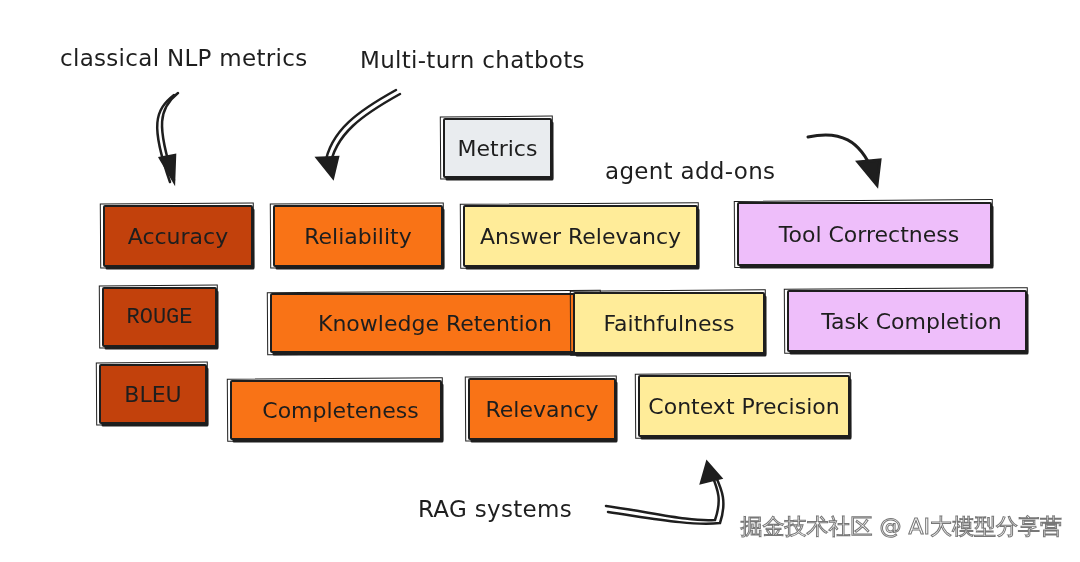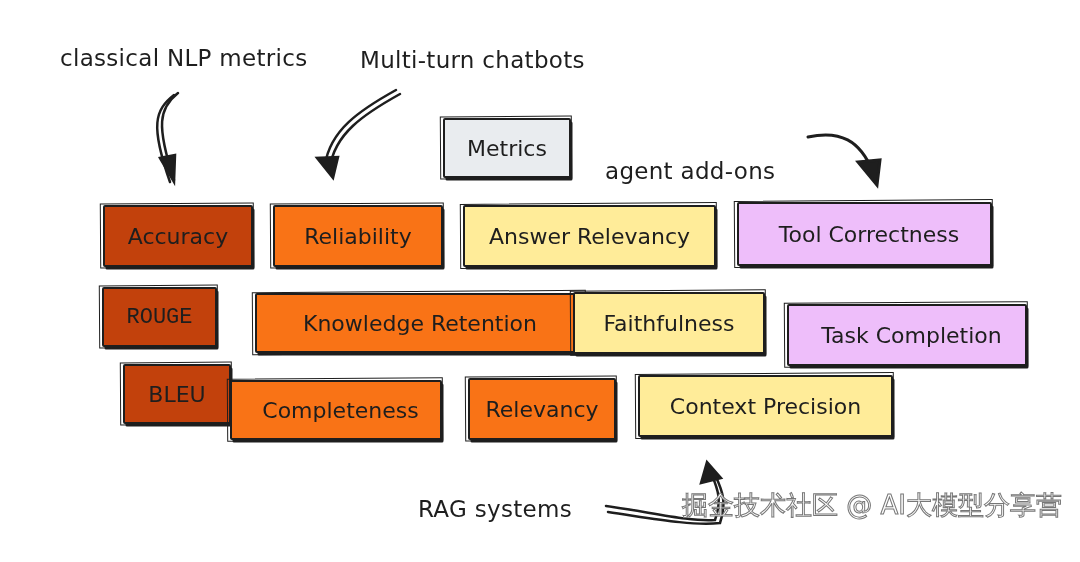--- a/index.html
+++ b/index.html
@@ -11,21 +11,21 @@
          border: 2.5px solid #1e1e1e; border-radius: 2px;
          box-shadow: 2px 3px 0 -0.5px #1e1e1e; }
   .box::before { content: ""; position: absolute; left: -5px; top: -4px; right: -3px; bottom: -3px;
          border: 1.5px solid #1e1e1e; transform: rotate(-0.4deg); pointer-events: none; }
   .green { background: #c2410c; }
   .cyan { background: #f97316; }
   .yellow { background: #ffec99; }
   .purple { background: #eebefa; padding-left: 9px; }
   .gray { background: #e9ecef; }
   svg.arrows { position: absolute; left: 0; top: 0; }
-  .watermark { position: absolute; right: 18px; top: 488px; font-size: 26px; color: #ffffff;
+  .watermark { position: absolute; right: 18px; top: 512px; font-size: 22px; color: #ffffff;
          -webkit-text-stroke: 1px #777; font-family: "DejaVu Sans", sans-serif; letter-spacing: 0px; }
 </style>
 </head>
 <body>
 
 <svg class="arrows" width="1080" height="562">
 
   <g fill="none" stroke="#1e1e1e" stroke-width="2.5" stroke-linecap="round">
     <path d="M174 95 C155 110, 150 125, 170 182"></path>
     <path d="M178 93 C159 108, 156 125, 174 180"></path>
@@ -48,30 +48,30 @@
     <path d="M608 512 C650 518, 690 526, 720 523 C727 502, 722 490, 716 477"></path>
     <polygon points="701,483 707,462 721,478" fill="#1e1e1e"></polygon>
   </g>
 </svg>
 
 <div class="label" style="left:60px; top:45px;">classical NLP metrics</div>
 <div class="label" style="left:360px; top:39px;margin-top:8px;">Multi-turn chatbots</div>
 <div class="label" style="left:605px; top:122px;margin-top:36px;">agent add-ons</div>
 <div class="label" style="left:418px; top:496px;">RAG systems</div>
 
-<div class="box gray" style="left:443px; top:118px; width:128px; height:60px;">Metrics</div>
+<div class="box gray" style="left:443px; top:118px; width:109px; height:60px;">Metrics</div>
 
 <div class="box green" style="left:103px; top:205px; width:150px; height:62px;">Accuracy</div>
 <div class="box cyan" style="left:273px; top:205px; width:170px; height:62px;">Reliability</div>
-<div class="box yellow" style="left:463px; top:205px; width:253px; height:62px;">Answer Relevancy</div>
+<div class="box yellow" style="left:463px; top:205px; width:235px; height:62px;">Answer Relevancy</div>
 <div class="box purple" style="left:737px; top:202px; width:255px; height:64px;">Tool Correctness</div>
 
 <div class="box green" style="left:102px; top:287px; width:115px; height:60px;font-family:Liberation Mono, monospace;">ROUGE</div>
-<div class="box cyan" style="left:255px; top:293px; width:330px; height:60px;">Knowledge Retention</div>
+<div class="box cyan" style="left:270px; top:293px; width:330px; height:60px;">Knowledge Retention</div>
 <div class="box yellow" style="left:573px; top:292px; width:192px; height:62px;">Faithfulness</div>
-<div class="box purple" style="left:787px; top:304px; width:240px; height:62px;text-align:right;">Task Completion</div>
+<div class="box purple" style="left:787px; top:290px; width:240px; height:62px;text-align:right;">Task Completion</div>
 
-<div class="box green" style="left:99px; top:364px; width:108px; height:60px;margin-left:24px;">BLEU</div>
+<div class="box green" style="left:99px; top:364px; width:108px; height:60px;">BLEU</div>
 <div class="box cyan" style="left:230px; top:380px; width:212px; height:60px;padding-left:9px;">Completeness</div>
 <div class="box cyan" style="left:468px; top:378px; width:148px; height:62px;">Relevancy</div>
-<div class="box yellow" style="left:638px; top:375px; width:255px; height:62px;">Context Precision</div>
+<div class="box yellow" style="left:638px; top:375px; width:212px; height:62px;">Context Precision</div>
 
 <div class="watermark">掘金技术社区 @ AI大模型分享营</div>
 
 </body></html>

